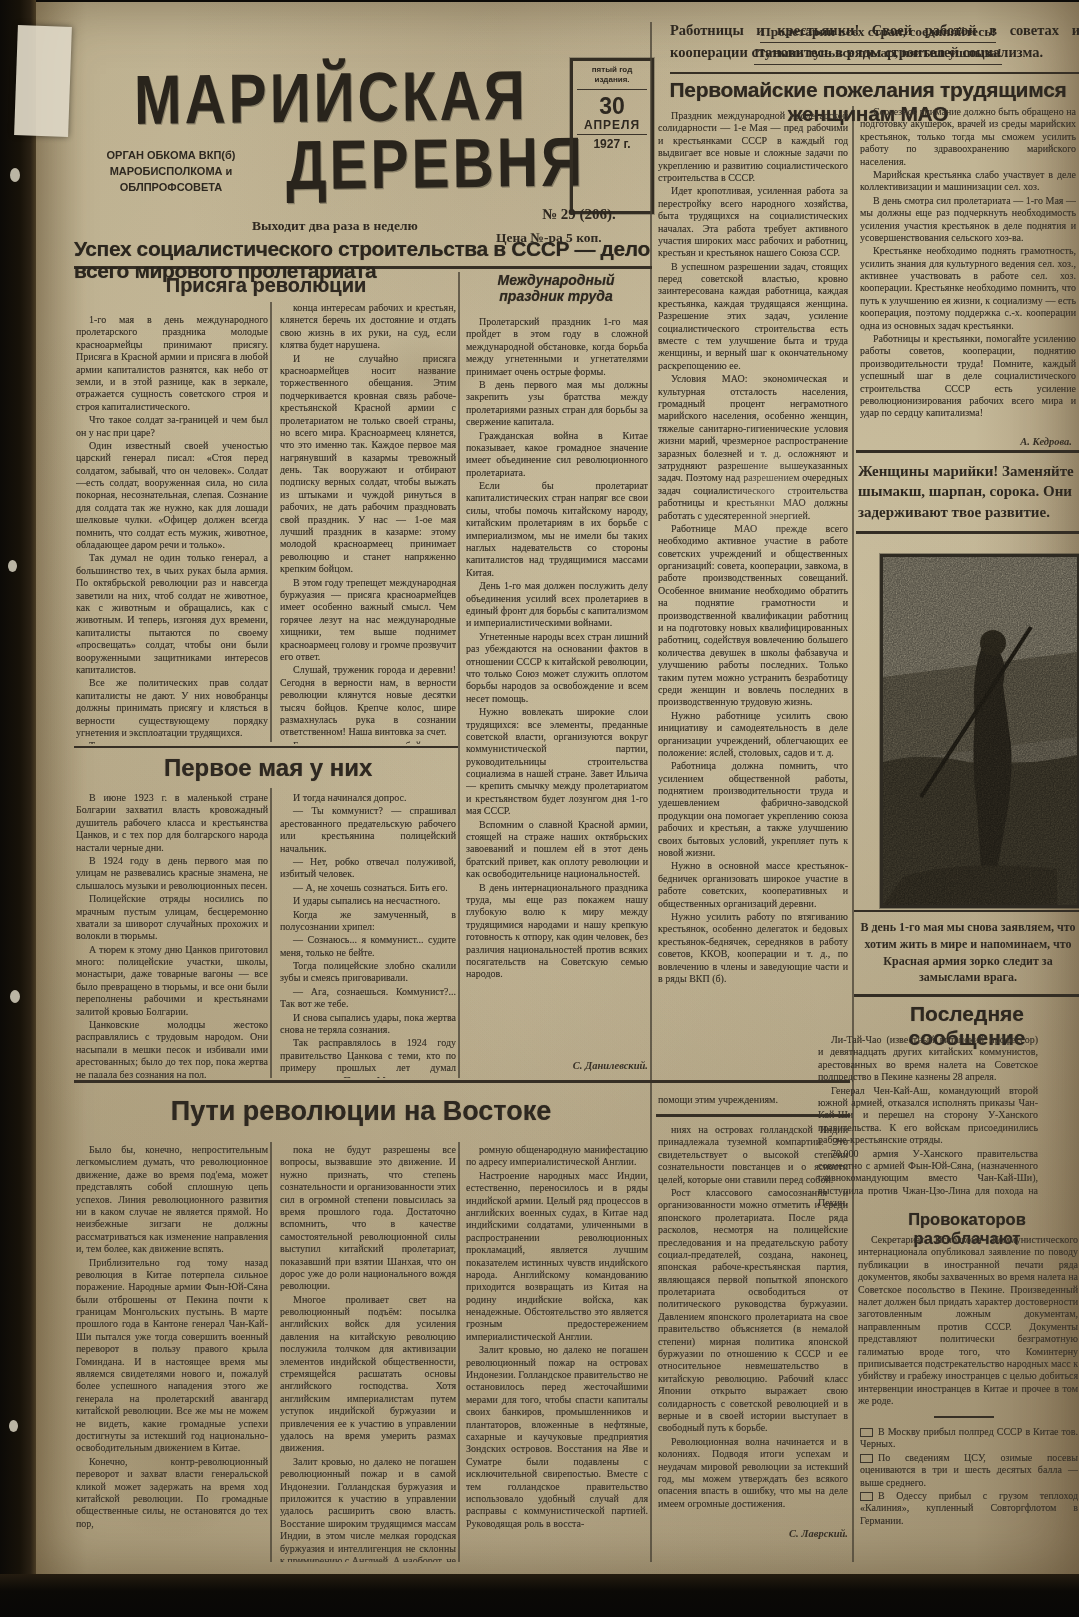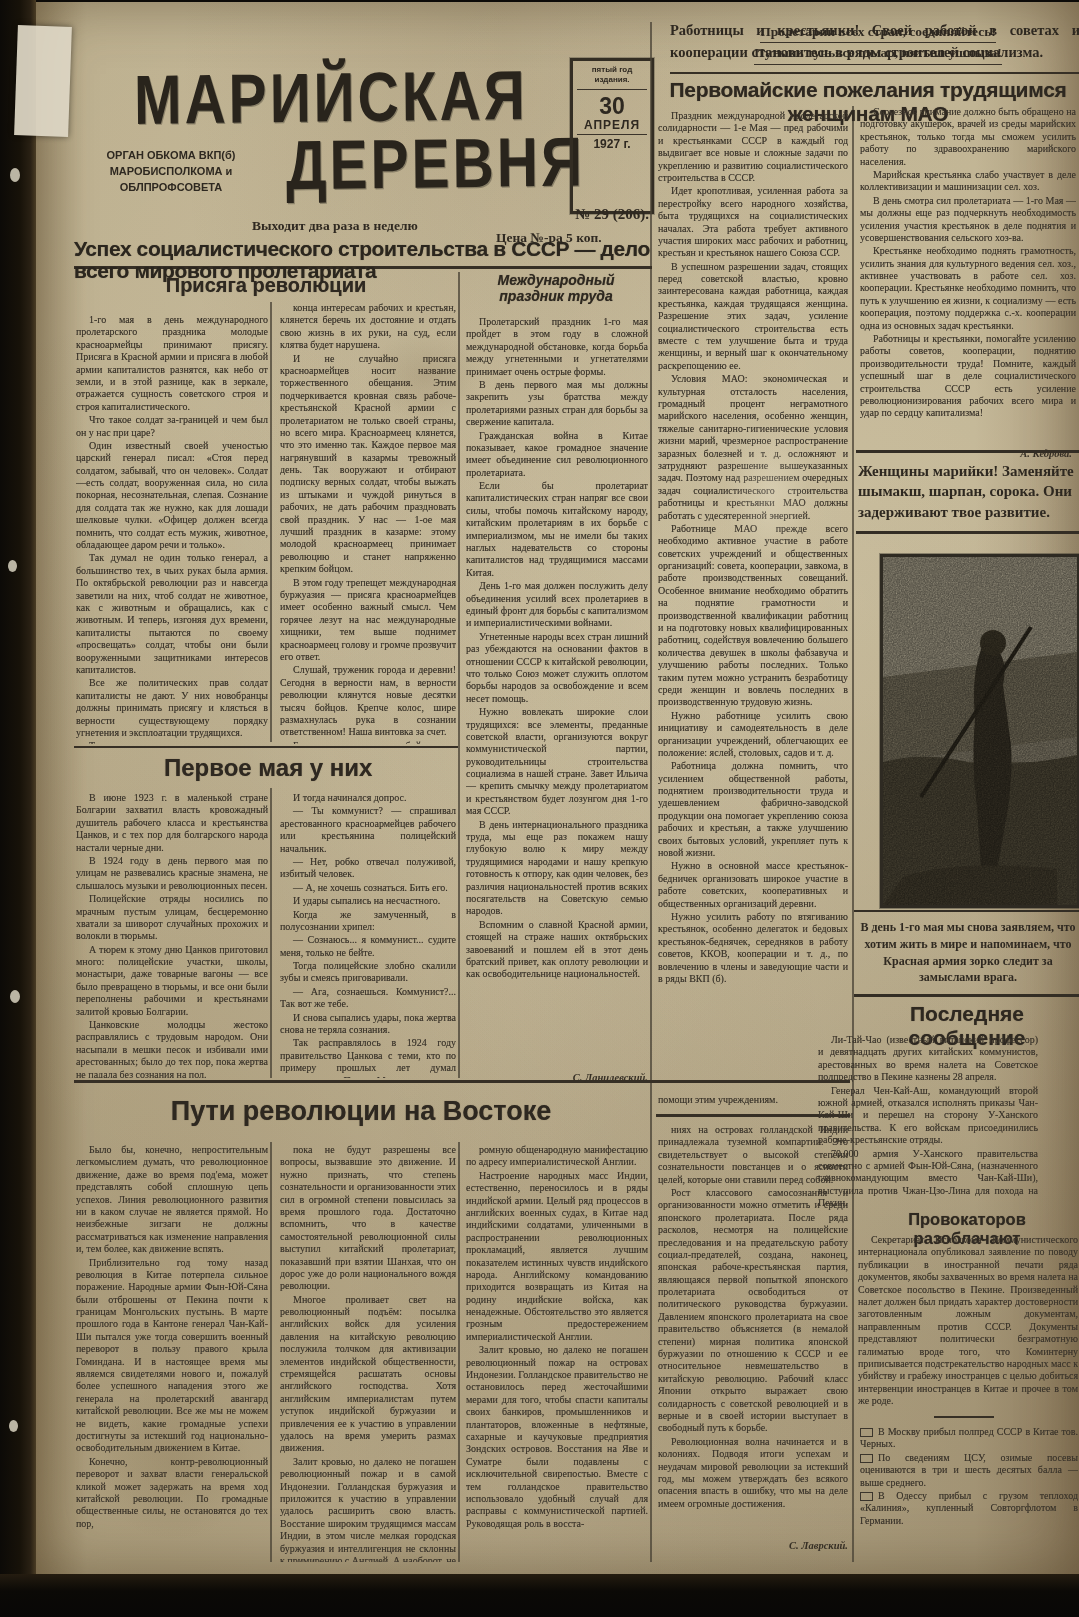--- a/index.html
+++ b/index.html
@@ -25,21 +25,21 @@
     box-shadow:inset 0 0 60px rgba(60,44,20,.45);}
   .stain{position:absolute;border-radius:50%;pointer-events:none;}
   
   .para{margin:0 0 1px 0;text-indent:13px;text-align:justify;
     font:10px/1.24 "Liberation Serif",serif;color:#3b352c;
     text-shadow:0 0 .5px rgba(52,45,34,.55);}
   .col{position:absolute;overflow:hidden;}
   .vrule{position:absolute;width:2px;background:#4a4336;opacity:.75;}
   .hrule{position:absolute;background:#362f25;}
   .sig{display:block;text-align:right;font:bold italic 10.5px "Liberation Serif",serif;
-    color:#362f25;margin-top:14px;padding-right:8px;}
+    color:#362f25;margin-top:2px;padding-right:8px;}
   .headline{font-family:"Liberation Sans",sans-serif;font-weight:bold;color:#2e2820;
     text-align:center;text-shadow:0 0 .8px rgba(46,40,30,.6);}
   
   #slogans{position:absolute;left:640px;top:20px;width:408px;text-align:center;}
   #slogans span{display:inline-block;font:bold 13.5px/1.5 "Liberation Serif",serif;
     color:#2f2921;border-bottom:1px solid #3a332a;}
   #organ{position:absolute;left:52px;top:146px;width:170px;text-align:center;
     font:bold 11px/1.45 "Liberation Sans",sans-serif;color:#2e2820;}
   #title1,#title2{position:absolute;font-family:"Liberation Sans",sans-serif;font-weight:bold;
     font-size:57px;letter-spacing:3px;color:#29241c;transform:scaleY(1.22);
@@ -48,21 +48,21 @@
   #title2{left:252px;top:128px;transform:scaleY(1.22) rotate(-0.6deg);}
   #datebox{position:absolute;left:536px;top:56px;width:78px;height:146px;
     border:3px solid #332d23;text-align:center;padding-top:4px;
     font-family:"Liberation Sans",sans-serif;color:#2e2820;
     box-shadow:0 0 0 1px rgba(51,45,35,.3);}
   #datebox .ed{font-size:8px;font-weight:bold;line-height:1.3;border-bottom:1px solid #3a332a;
     padding-bottom:3px;margin:0 4px 4px 4px;}
   #datebox .d{font-size:23px;font-weight:bold;line-height:1.05;}
   #datebox .m{font-size:12px;font-weight:bold;letter-spacing:1px;}
   #datebox .y{font-size:12px;font-weight:bold;border-top:1px solid #3a332a;margin:2px 4px 0 4px;padding-top:2px;}
-  #issueno{position:absolute;left:508px;top:204px;width:140px;text-align:center;
+  #issueno{position:absolute;left:508px;top:204px;width:140px;
     font:bold 15px "Liberation Serif",serif;color:#2e2820;}
   #frequency{position:absolute;left:218px;top:216px;font:bold 13.5px "Liberation Serif",serif;color:#2f2921;}
   #price{position:absolute;left:462px;top:228px;font:bold 13.5px "Liberation Serif",serif;color:#2f2921;}
   
   #banner{position:absolute;left:40px;top:236px;width:578px;
     font:bold 21px/1.05 "Liberation Sans",sans-serif;color:#2b261e;
     letter-spacing:-0.4px;text-shadow:0 0 .8px rgba(43,38,30,.6);}
   #banner-rule{left:40px;top:264px;width:578px;height:3px;}
   .brief{text-indent:0;padding-left:2px;}
   .brief-icon{display:inline-block;width:11px;height:7px;border:1.5px solid #3b352c;
@@ -142,36 +142,36 @@
 
     <div class="headline" style="position:absolute;left:430px;top:270px;width:184px;font-size:14px;line-height:1.15;font-style:italic;">Международный праздник труда</div>
     <div class="col" style="left:432px;top:314px;width:182px;height:742px;">
         <p class="para">Пролетарский праздник 1-го мая пройдет в этом году в сложной международной обстановке, когда борьба между угнетенными и угнетателями принимает очень острые формы.</p>
         <p class="para">В день первого мая мы должны закрепить узы братства между пролетариями разных стран для борьбы за свержение капитала.</p>
         <p class="para">Гражданская война в Китае показывает, какое громадное значение имеет объединение сил революционного пролетариата.</p>
         <p class="para">Если бы пролетариат капиталистических стран напряг все свои силы, чтобы помочь китайскому народу, китайским пролетариям в их борьбе с империализмом, мы не имели бы таких наглых надевательств со стороны капиталистов над трудящимися массами Китая.</p>
         <p class="para">День 1-го мая должен послужить делу объединения усилий всех пролетариев в единый фронт для борьбы с капитализмом и империалистическими войнами.</p>
         <p class="para">Угнетенные народы всех стран лишний раз убеждаются на основании фактов в отношении СССР к китайской революции, что только Союз может служить оплотом борьбы народов за освобождение и всем несет помощь.</p>
         <p class="para">Нужно вовлекать широкие слои трудящихся: все элементы, преданные советской власти, организуются вокруг коммунистической партии, руководительницы строительства социализма в нашей стране. Завет Ильича — крепить смычку между пролетариатом и крестьянством будет лозунгом дня 1-го мая СССР.</p>
+        <p class="para">Вспомним о славной Красной армии, стоящей на страже наших октябрьских завоеваний и пошлем ей в этот день братский привет, как оплоту революции и как освободительнице национальностей.</p>
         <p class="para">В день интернационального праздника труда, мы еще раз покажем нашу глубокую волю к миру между трудящимися народами и нашу крепкую готовность к отпору, как один человек, без различия национальностей против всяких посягательств на Советскую семью народов.</p>
-        <p class="para">Вспомним о славной Красной армии, стоящей на страже наших октябрьских завоеваний и пошлем ей в этот день братский привет, как оплоту революции и как освободительнице национальностей.</p>
       </div>
     <span class="sig" style="position:absolute;left:432px;top:1056px;width:182px;">С. Данилевский.</span>
 
     <div class="headline" style="position:absolute;left:40px;top:752px;width:384px;font-size:24px;text-align:left;padding-left:90px;box-sizing:border-box;">Первое мая у них</div>
     <div class="col" style="left:42px;top:790px;width:192px;height:286px;">
         <p class="para">В июне 1923 г. в маленькой стране Болгарии захватил власть кровожадный душитель рабочего класса и крестьянства Цанков, и с тех пор для болгарского народа настали черные дни.</p>
         <p class="para">В 1924 году в день первого мая по улицам не развевались красные знамена, не слышалось музыки и революционных песен.</p>
         <p class="para">Полицейские отряды носились по мрачным пустым улицам, бесцеремонно хватали за шиворот случайных прохожих и волокли в тюрьмы.</p>
         <p class="para">А тюрем к этому дню Цанков приготовил много: полицейские участки, школы, монастыри, даже товарные вагоны — все было превращено в тюрьмы, и все они были переполнены рабочими и крестьянами залитой кровью Болгарии.</p>
         <p class="para">Цанковские молодцы жестоко расправлялись с трудовым народом. Они насыпали в мешки песок и избивали ими арестованных; было до тех пор, пока жертва не падала без сознания на пол.</p>
       </div>
     <div class="col" style="left:246px;top:790px;width:176px;height:286px;">
         <p class="para">И тогда начинался допрос.</p>
-        <p class="para">— Ты коммунист? — спрашивал арестованного красноармейцев рабочего или крестьянина полицейский начальник.</p>
+        <p class="para">— Ты коммунист? — спрашивал арестованного предательскую рабочего или крестьянина полицейский начальник.</p>
         <p class="para">— Нет, робко отвечал полуживой, избитый человек.</p>
         <p class="para">— А, не хочешь сознаться. Бить его.</p>
         <p class="para">И удары сыпались на несчастного.</p>
         <p class="para">Когда же замученный, в полусознании хрипел:</p>
         <p class="para">— Сознаюсь... я коммунист... судите меня, только не бейте.</p>
         <p class="para">Тогда полицейские злобно скалили зубы и смеясь приговаривали.</p>
         <p class="para">— Ага, сознаешься. Коммунист?... Так вот же тебе.</p>
         <p class="para">И снова сыпались удары, пока жертва снова не теряла сознания.</p>
         <p class="para">Так расправлялось в 1924 году правительство Цанкова с теми, кто по примеру прошлых лет думал отпраздновать Первое Мая.</p>
       </div>

